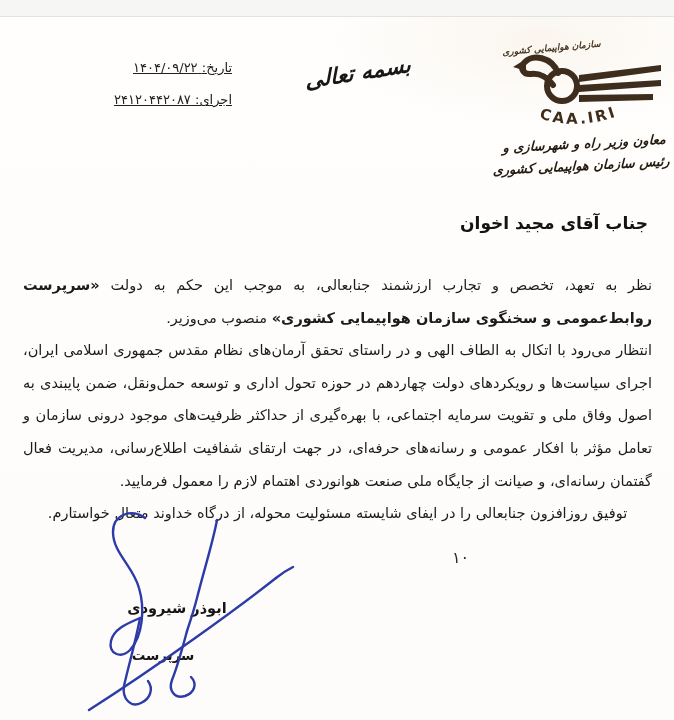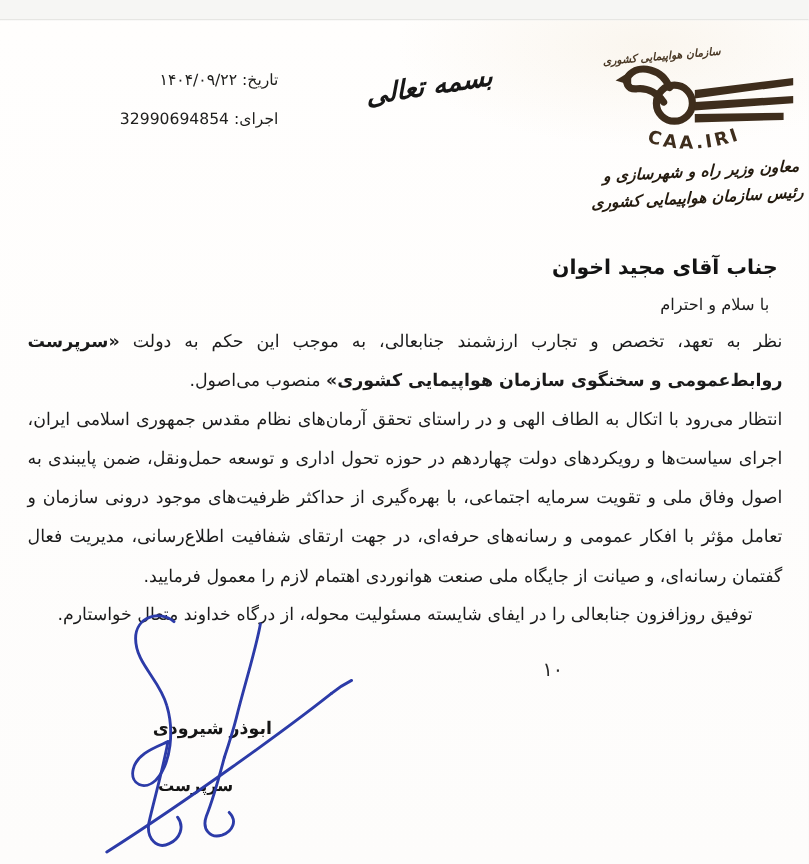--- a/index.html
+++ b/index.html
@@ -20,20 +20,21 @@
     position:absolute;top:17px;left:0;width:674px;height:703px;
     background:
       radial-gradient(ellipse 300px 120px at 80% 3%, rgba(222,196,150,.14), rgba(255,255,255,0) 70%),
       linear-gradient(#fffefd,#fdfcfb);
     pointer-events:none;
   }
   .meta{
     position:absolute;left:38px;top:52px;width:194px;
     direction:rtl;text-align:right;font-size:13px;line-height:32px;
     color:#20201e;
+    text-decoration:underline;
   }
   .besmele{
     position:absolute;left:278px;top:60px;width:160px;
     direction:rtl;text-align:center;
     font-size:22px;font-weight:bold;font-style:italic;
     transform:rotate(-9deg) skewX(-6deg);
     color:#171717;
   }
   .logo-block{position:absolute;left:498px;top:40px;width:172px;}
   .org-small{
@@ -94,21 +95,21 @@
   <div class="scan-strip"></div>
   <div class="scan-tint"></div>
 
   <div class="meta">
     <div>
       <span>تاریخ:</span>
       <span>۱۴۰۴/۰۹/۲۲</span>
     </div>
     <div>
       <span>اجرای:</span>
-      <span>32990694854</span>
+      <span>۲۴۱۲۰۴۴۲۰۸۷</span>
     </div>
   </div>
 
   <div class="besmele">بسمه تعالی</div>
 
   <div class="logo-block">
     <div class="org-small">سازمان هواپیمایی کشوری</div>
 
     <svg class="bird-svg" width="150" height="80" viewBox="0 0 150 80">
 
@@ -130,25 +131,24 @@
       </text>
     </svg>
 
     <div class="title-callig">
       <div>معاون وزیر راه و شهرسازی و</div>
       <div>رئیس سازمان هواپیمایی کشوری</div>
     </div>
   </div>
 
   <div class="recipient">جناب آقای مجید اخوان</div>
-  <div class="salutation">با سلام و احترام</div>
 
   <div class="body-text">
     <div class="para">
-      <span>نظر به تعهد، تخصص و تجارب ارزشمند جنابعالی، به موجب این حکم به دولت </span><span class="b">«سرپرست روابط‌عمومی و سخنگوی سازمان هواپیمایی کشوری»</span><span> منصوب می‌اصول.</span>
+      <span>نظر به تعهد، تخصص و تجارب ارزشمند جنابعالی، به موجب این حکم به دولت </span><span class="b">«سرپرست روابط‌عمومی و سخنگوی سازمان هواپیمایی کشوری»</span><span> منصوب می‌وزیر.</span>
     </div>
     <div class="para">انتظار می‌رود با اتکال به الطاف الهی و در راستای تحقق آرمان‌های نظام مقدس جمهوری اسلامی ایران، اجرای سیاست‌ها و رویکردهای دولت چهاردهم در حوزه تحول اداری و توسعه حمل‌ونقل، ضمن پایبندی به اصول وفاق ملی و تقویت سرمایه اجتماعی، با بهره‌گیری از حداکثر ظرفیت‌های موجود درونی سازمان و تعامل مؤثر با افکار عمومی و رسانه‌های حرفه‌ای، در جهت ارتقای شفافیت اطلاع‌رسانی، مدیریت فعال گفتمان رسانه‌ای، و صیانت از جایگاه ملی صنعت هوانوردی اهتمام لازم را معمول فرمایید.</div>
     <div class="closing">توفیق روزافزون جنابعالی را در ایفای شایسته مسئولیت محوله، از درگاه خداوند متعال خواستارم.</div>
   </div>
 
   <div class="page-mark">۱۰</div>
 
   <div class="sig-name">ابوذر شیرودی</div>
   <div class="sig-title">سرپرست</div>
 

